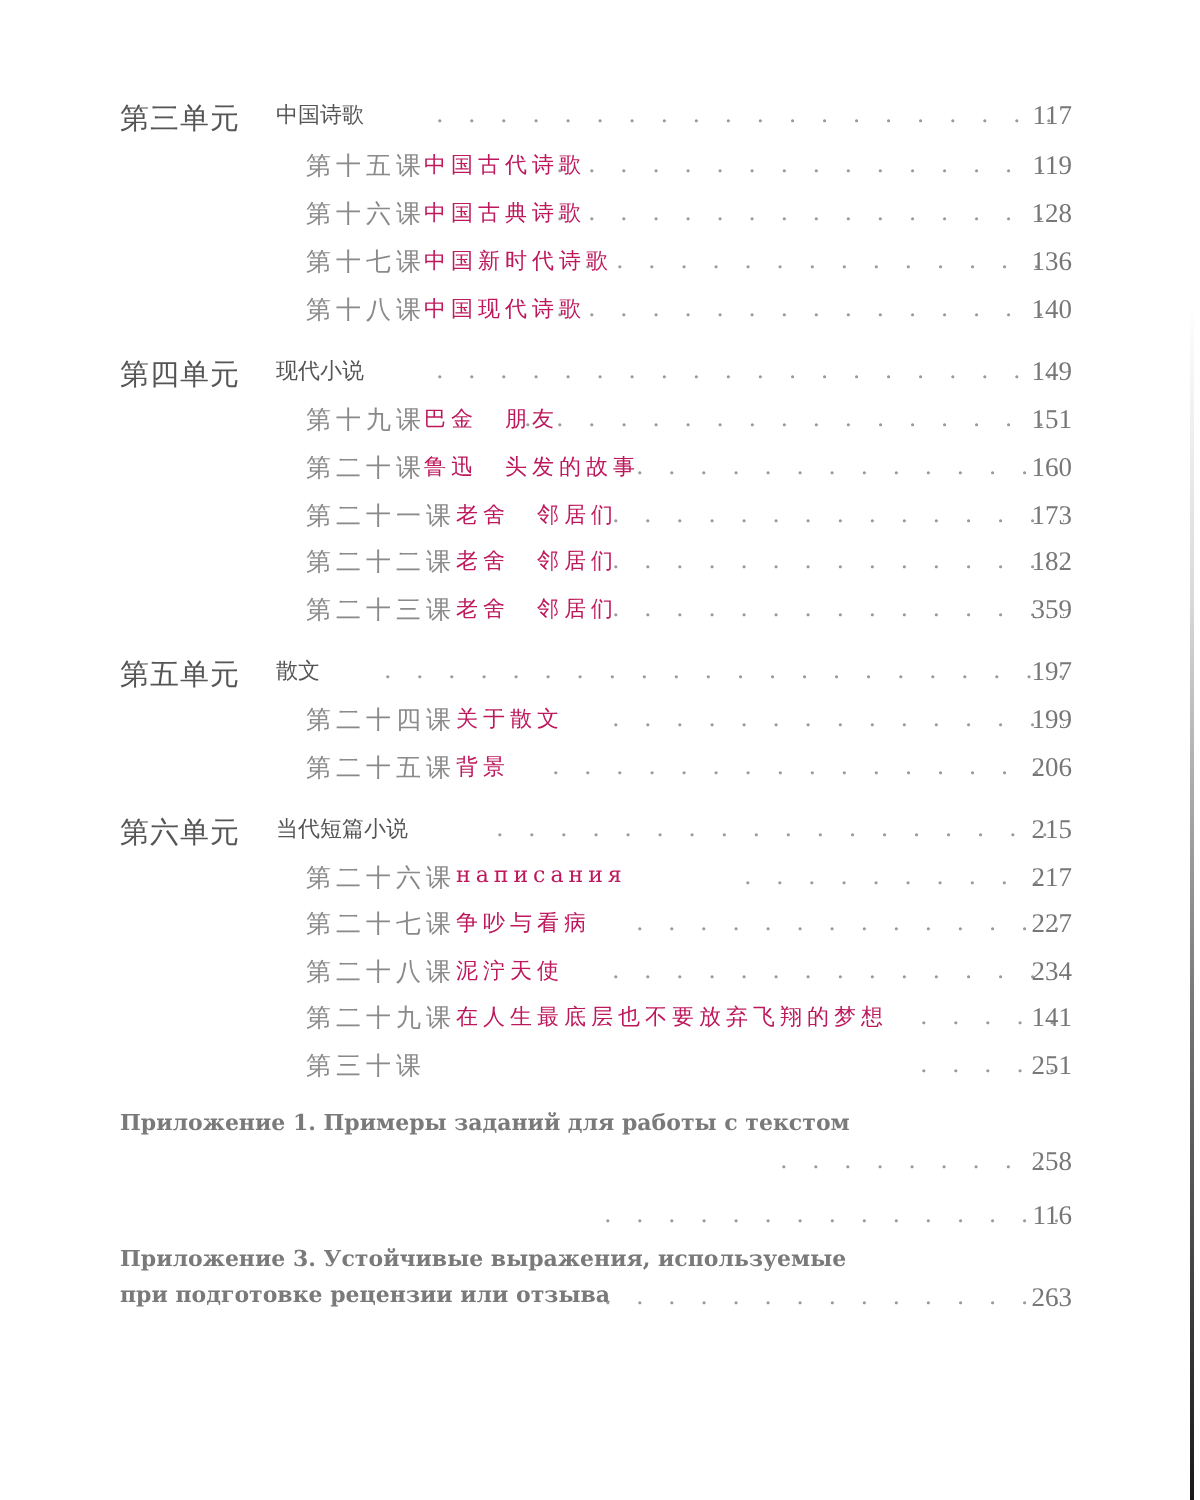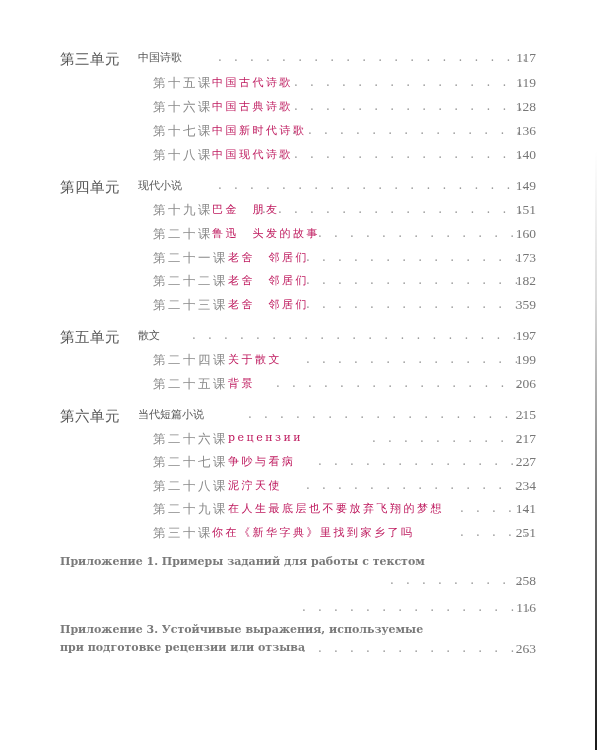--- a/index.html
+++ b/index.html
@@ -129,21 +129,21 @@
   </div>
 
   <div class="row" style="top:407px">
     <span class="unit-label">第六单元</span>
     <span class="unit-title">当代短篇小说</span>
     <span class="leader" style="width:284px">. . . . . . . . . . . . . . . . . . . . . . . . . . . . . . . . . . . . . . . . . . . . . . . . . . . . . . . .</span>
     <span class="page-num">215</span>
   </div>
   <div class="row" style="top:431px">
     <span class="lesson-num">第二十六课</span>
-    <span class="lesson-title" style="left:212px">рецензии</span>
+    <span class="lesson-title" style="left:212px">написания</span>
     <span class="leader" style="width:160px">. . . . . . . . . . . . . . . . . . . . . . . . . . . . . . . . . . . . . . . . . . . . . . . . . . . . . . . .</span>
     <span class="page-num">217</span>
   </div>
   <div class="row" style="top:454px">
     <span class="lesson-num">第二十七课</span>
     <span class="lesson-title" style="left:212px">争吵与看病</span>
     <span class="leader" style="width:214px">. . . . . . . . . . . . . . . . . . . . . . . . . . . . . . . . . . . . . . . . . . . . . . . . . . . . . . . .</span>
     <span class="page-num">227</span>
   </div>
   <div class="row" style="top:478px">
@@ -153,21 +153,20 @@
     <span class="page-num">234</span>
   </div>
   <div class="row" style="top:501px">
     <span class="lesson-num">第二十九课</span>
     <span class="lesson-title" style="left:212px">在人生最底层也不要放弃飞翔的梦想</span>
     <span class="leader" style="width:72px">. . . . . . . . . . . . . . . . . . . . . . . . . . . . . . . . . . . . . . . . . . . . . . . . . . . . . . . .</span>
     <span class="page-num">141</span>
   </div>
   <div class="row" style="top:525px">
     <span class="lesson-num">第三十课</span>
-    <span class="lesson-title" style="left:196px">你在《新华字典》里找到家乡了吗</span>
     <span class="leader" style="width:72px">. . . . . . . . . . . . . . . . . . . . . . . . . . . . . . . . . . . . . . . . . . . . . . . . . . . . . . . .</span>
     <span class="page-num">251</span>
   </div>
 
   <div class="row" style="top:555px; height:40px">
     <span class="appx" style="top:0">Приложение 1. Примеры заданий для работы с текстом</span>
     <span class="leader" style="top:18px; width:142px">. . . . . . . . . . . . . . . . . . . . . . . . . . . . . . . . . . . . . . . . . . . . . . . . . . . . . . . .</span>
     <span class="page-num" style="top:18px">258</span>
   </div>
   <div class="row" style="top:600px">

